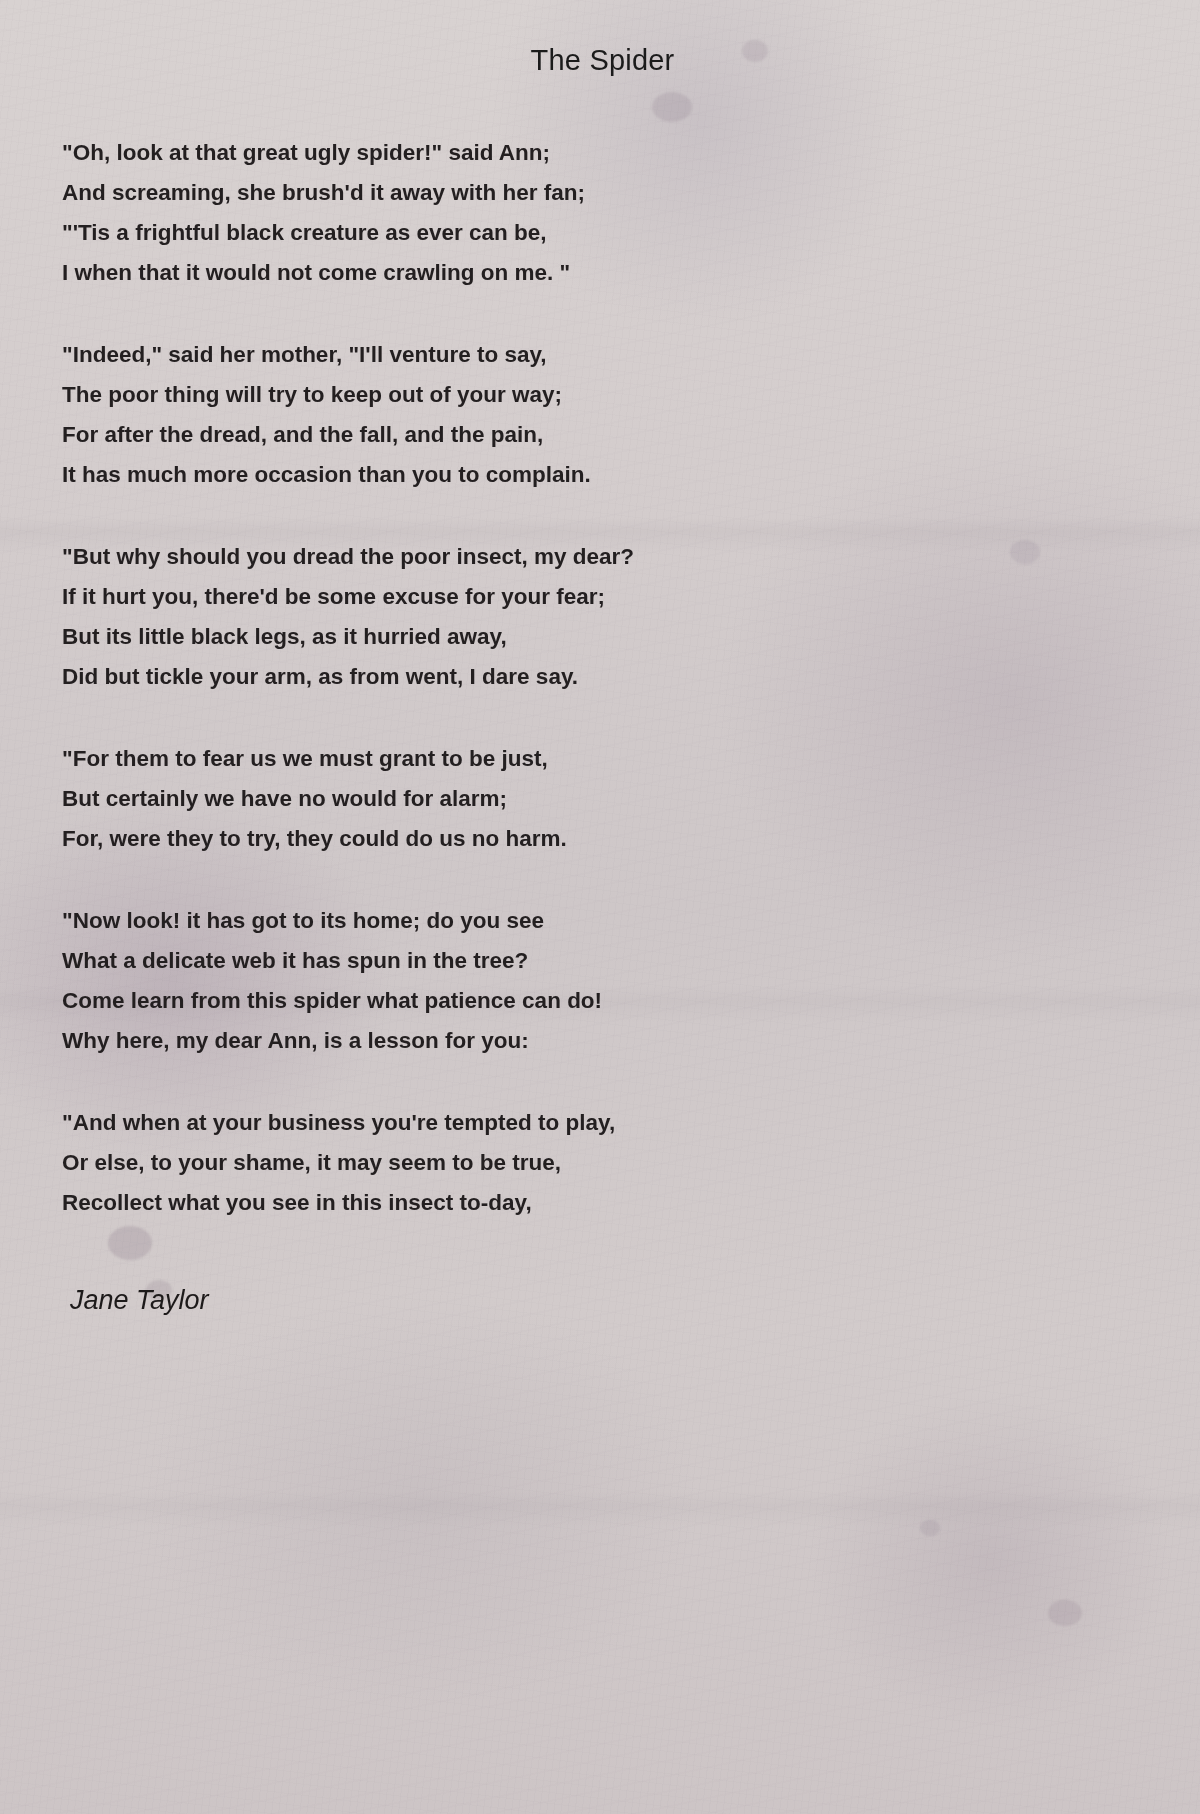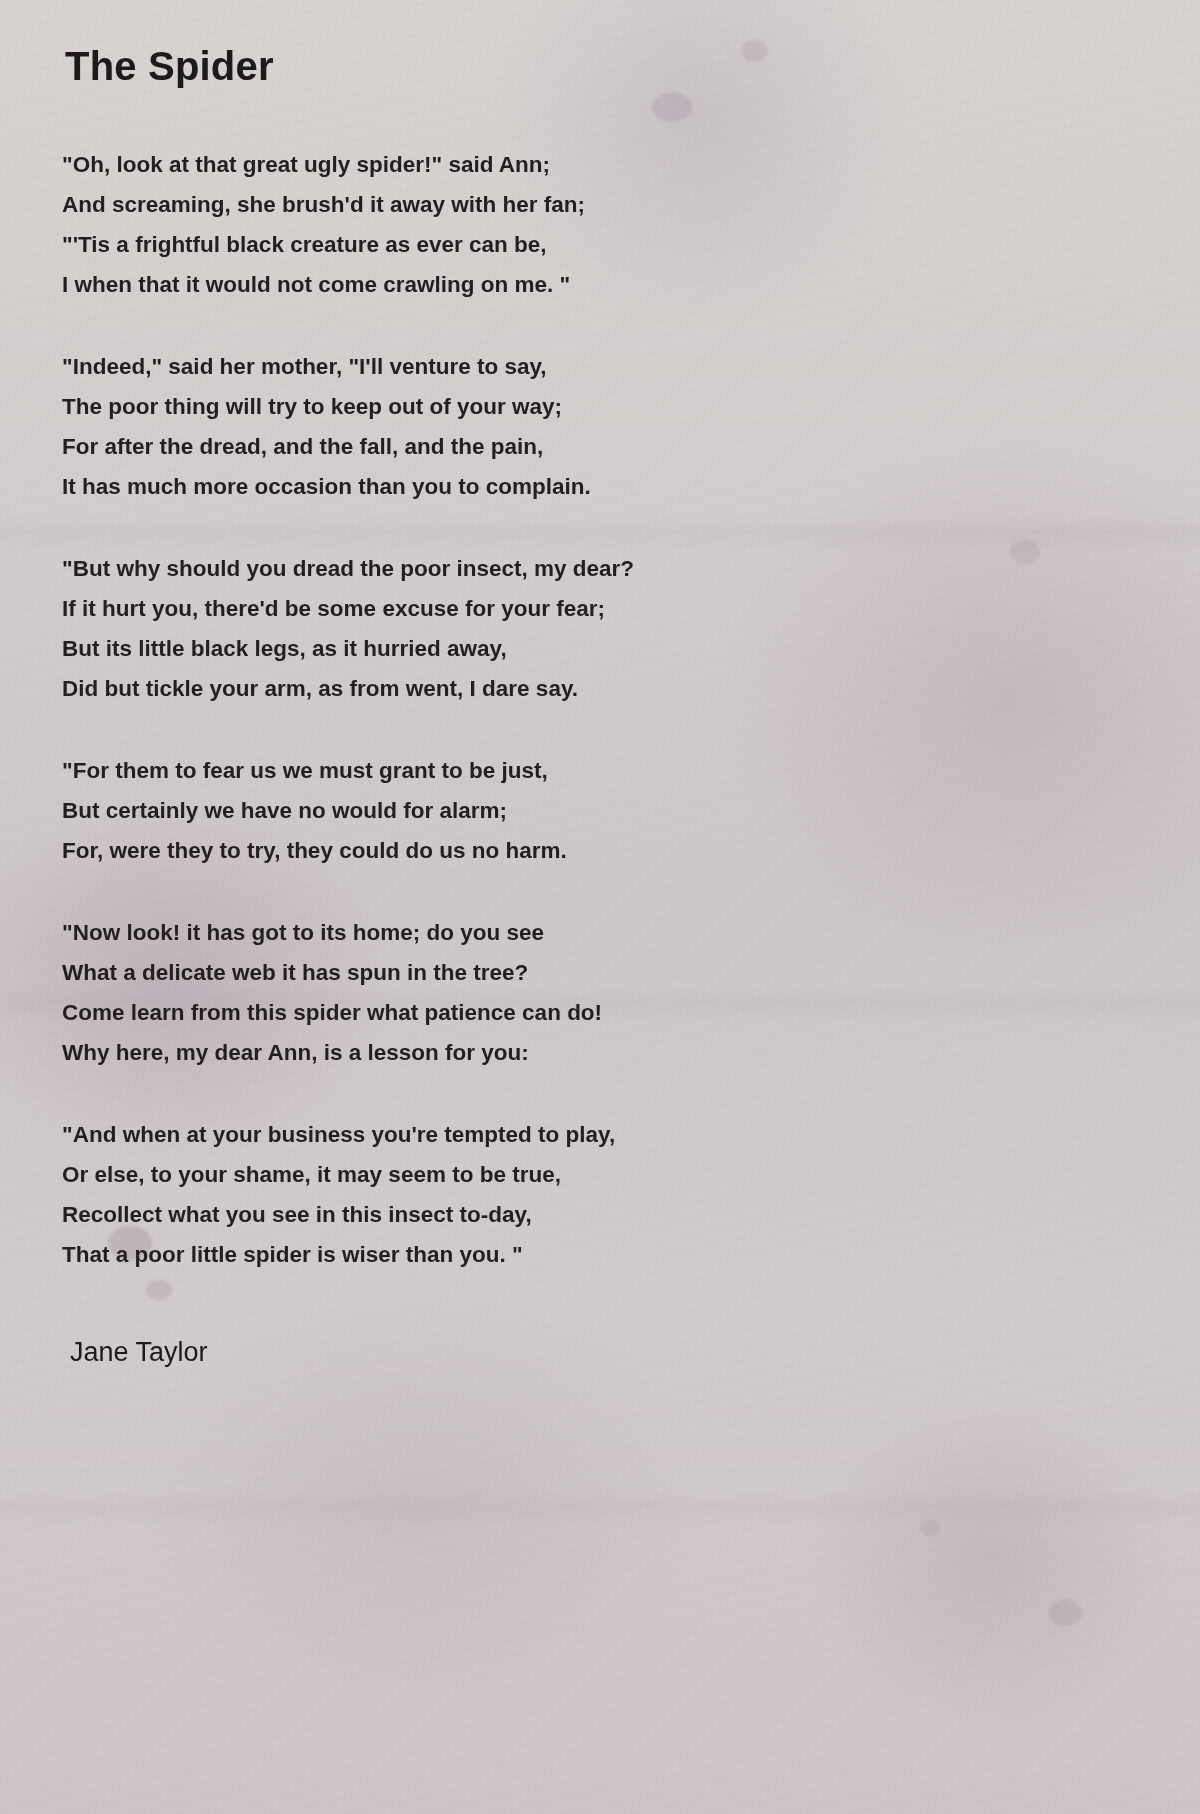--- a/index.html
+++ b/index.html
@@ -59,43 +59,45 @@
     filter: blur(1px);
   }
 
   #content {
     position: relative;
     z-index: 3;
     padding: 44px 60px 0 62px;
   }
 
   #poem-title {
-    font-size: 40px;
-    font-weight: bold;
+    font-size: 29px;
+    font-weight: normal;
     color: #1b1b1b;
     letter-spacing: 0.2px;
     margin: 0 0 56px 3px;
+    text-align: center;
   }
 
   .stanza {
     margin-bottom: 42px;
   }
 
   .line {
     font-size: 22.5px;
     font-weight: bold;
     color: #231f20;
     line-height: 40px;
     white-space: pre-wrap;
   }
 
   #author {
     margin-top: 62px;
     margin-left: 8px;
     font-size: 27px;
+    font-style: italic;
     color: #1d1a1a;
     font-family: "Liberation Sans", sans-serif;
   }
 </style>
 </head>
 <body>
 
 <div id="page">
 
   <div id="texture"></div>
@@ -144,19 +146,18 @@
       <div class="line">"Now look! it has got to its home; do you see</div>
       <div class="line">What a delicate web it has spun in the tree?</div>
       <div class="line">Come learn from this spider what patience can do!</div>
       <div class="line">Why here, my dear Ann, is a lesson for you:</div>
     </div>
 
     <div class="stanza">
       <div class="line">"And when at your business you're tempted to play,</div>
       <div class="line">Or else, to your shame, it may seem to be true,</div>
       <div class="line">Recollect what you see in this insect to-day,</div>
-      <div class="line">That a poor little spider is wiser than you. "</div>
     </div>
 
     <div id="author">Jane Taylor</div>
 
   </div>
 </div>
 
 </body></html>

